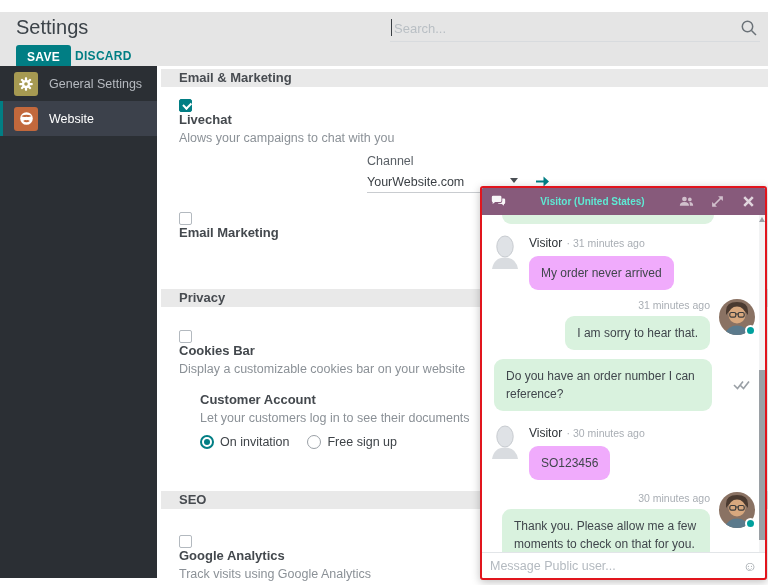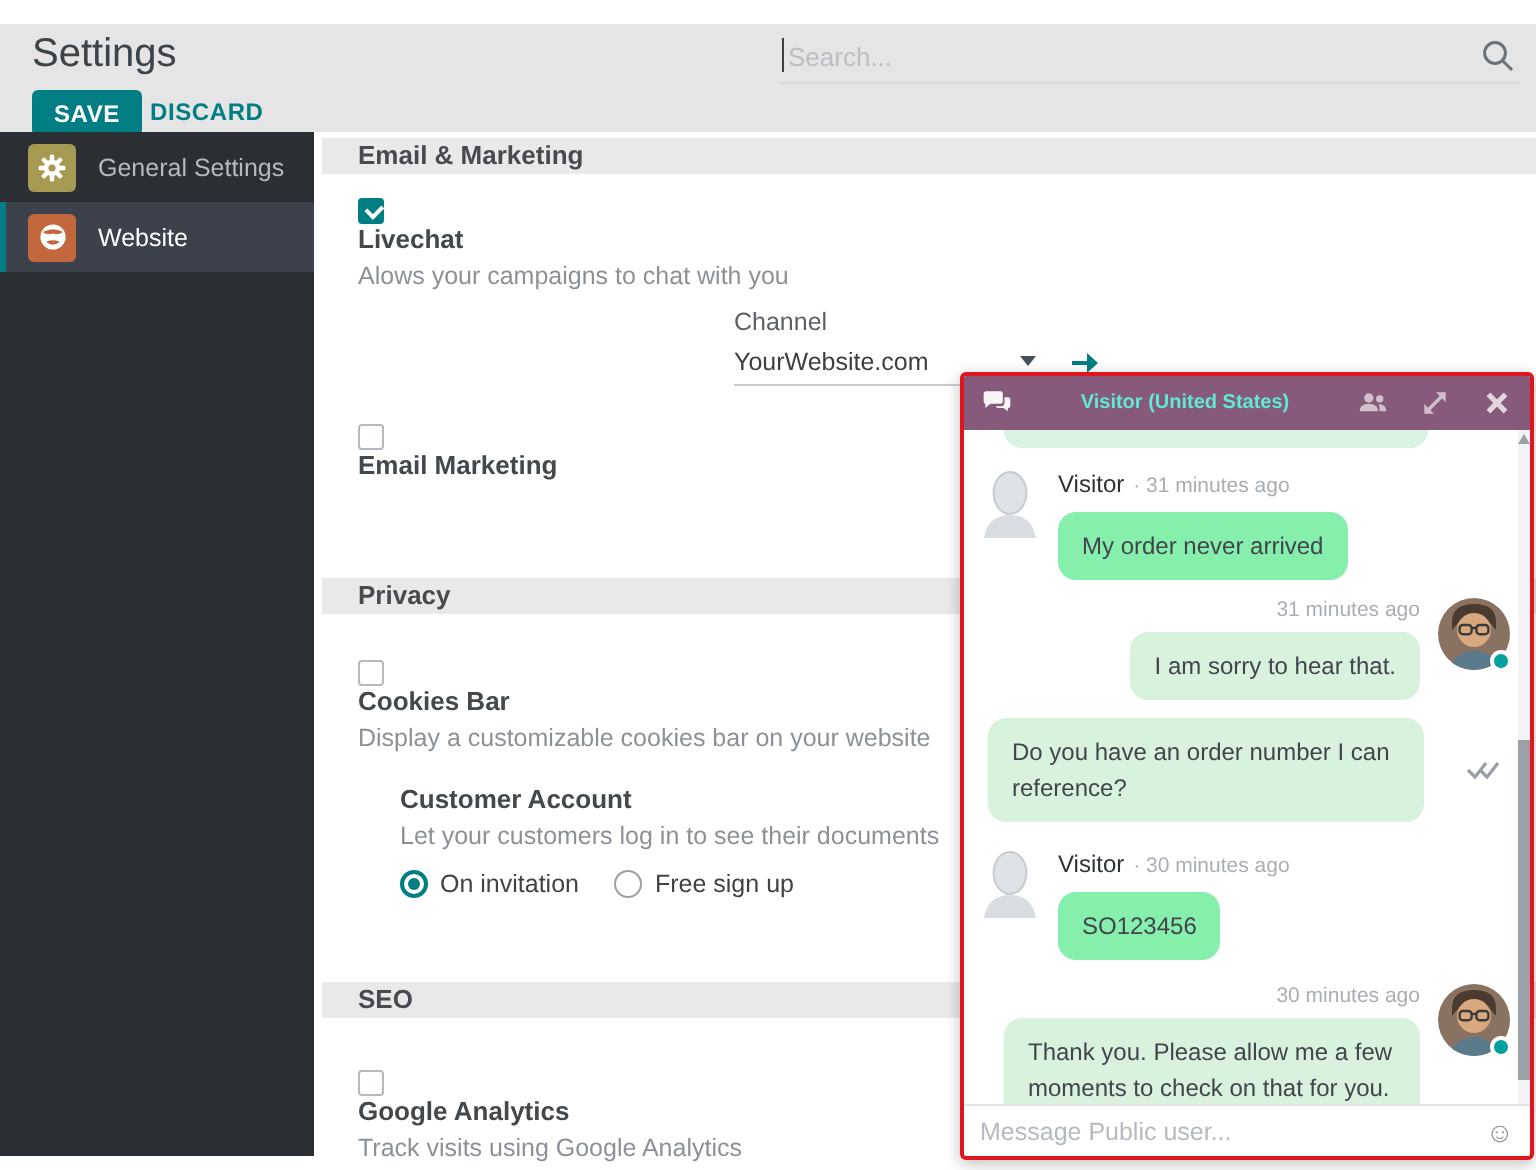--- a/index.html
+++ b/index.html
@@ -60,21 +60,21 @@
   .chat-header { height:27px; background:#875a7b; display:flex; align-items:center; padding:0 9px; gap:8px; border-radius:1px 1px 0 0; }
   .chat-title { flex:1; color:#5eead4; font-size:10px; font-weight:bold;text-align:center; }
   .chat-hicon { width:15px; height:15px; opacity:.62; cursor:pointer; flex:0 0 auto; }
   .chat-hicon.close { opacity:.75; }
   .chat-hicon.spaced { margin-left:8px; }
   .chat-body { position:relative; height:337px; overflow:hidden; padding:0 10px 0 8px; }
   .partial-bubble { width:212px; height:18px; margin:-9px 0 0 12px; background:#dcf2e0; border-radius:12px; }
   .time { font-size:10.5px; color:#a9aeb4; }
   .mname { font-size:12px; font-weight:normal; color:#2e3338; }
   .bubble { display:inline-block; padding:8px 12px; border-radius:9px; font-size:12px; color:#40464c; line-height:1.5; }
-  .bubble.blue { background:#86efac; }
+  .bubble.blue { background:#f0abfc; }
   .bubble.green { background:#d9f2de; }
   .msgrow { display:flex; margin-top:9px; }
   .msgrow .vavatar { width:30px; height:36px; flex:0 0 auto; margin-right:9px; }
   .mcol { display:flex; flex-direction:column; align-items:flex-start; }
   .mcol .bubble { margin-top:5px; }
   .msgrow.right { justify-content:flex-end; }
   .msgrow.right .mcol { align-items:flex-end; margin-right:9px; }
   .op-avatar { position:relative; width:36px; height:36px; flex:0 0 auto; }
   .op-avatar svg { border-radius:50%; display:block; }
   .status-dot { position:absolute; right:-1px; bottom:-1px; width:11px; height:11px; border-radius:50%;

